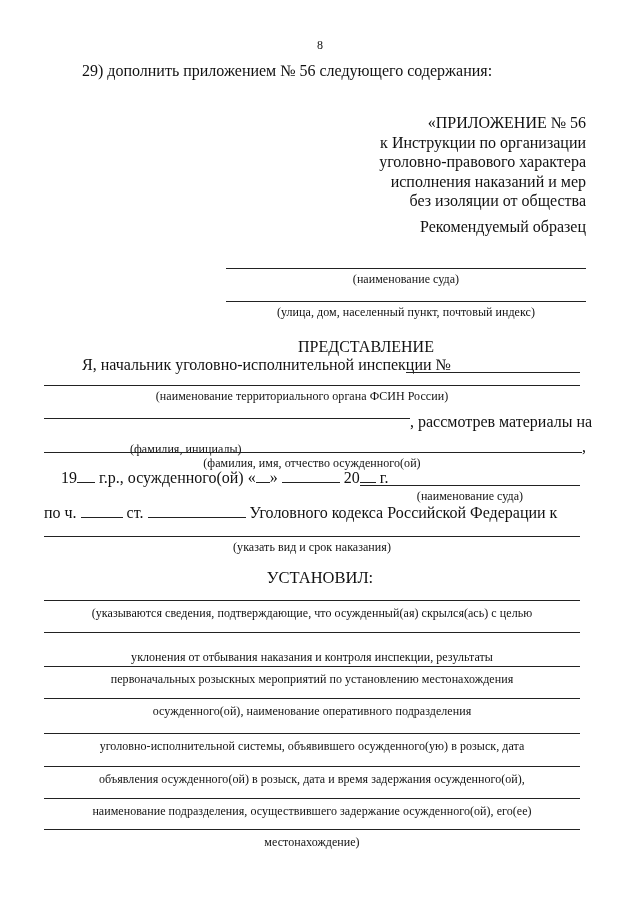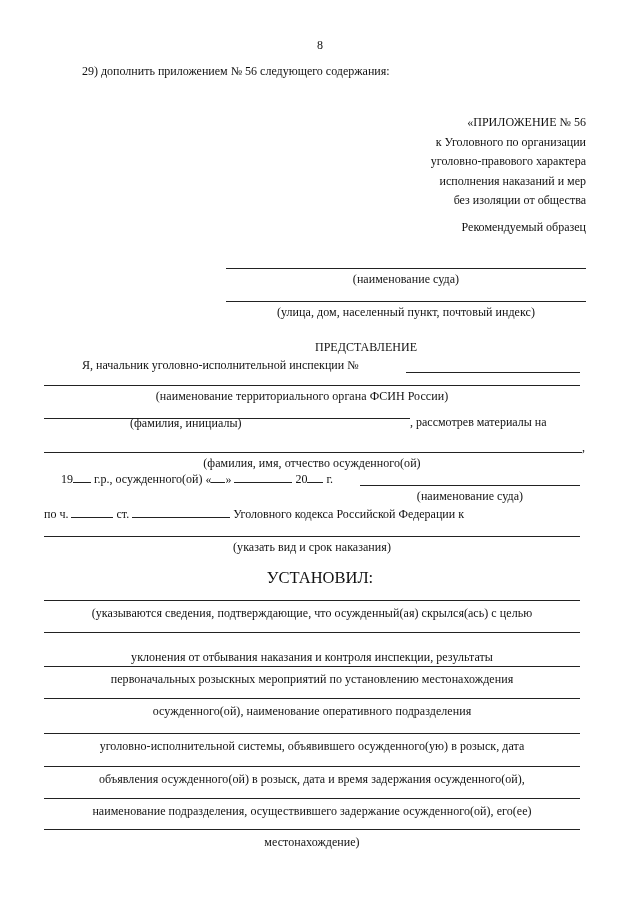--- a/index.html
+++ b/index.html
@@ -1,36 +1,36 @@
 <!DOCTYPE html>
 <html><head>
 <meta charset="utf-8">
 <style>
   html, body { margin: 0; padding: 0; background: #ffffff; }
   body { width: 640px; height: 905px; position: relative; overflow: hidden;
          font-family: "Liberation Serif", "DejaVu Serif", serif; color: #111; }
   .abs { position: absolute; white-space: nowrap; }
   .t15 { font-size: 15.5px; line-height: 18px; }
-  .t16 { font-size: 12px; line-height: 20px; }
+  .t16 { font-size: 16px; line-height: 20px; }
   .cap { font-size: 12px; line-height: 14px; letter-spacing: 0.05px; }
   .line { position: absolute; height: 0; border-top: 1px solid #222; }
   .center { text-align: center; }
   .right { text-align: right; }
   .blank { display: inline-block; border-bottom: 1px solid #222; height: 14px; vertical-align: baseline; }
 </style>
 </head>
 <body>
 
 <div class="abs t15 center" style="left:300px; top:36px; width:40px; font-size:12px;">8</div>
 
 <div class="abs t16" style="left:82px; top:61px;">29) дополнить приложением № 56 следующего содержания:</div>
 
 <div class="abs t16 right" style="right:54px; top:113px; width:300px; line-height:19.5px;">
   <div>«ПРИЛОЖЕНИЕ № 56</div>
-  <div>к Уголовного по организации</div>
+  <div>к Инструкции по организации</div>
   <div>уголовно-правового характера</div>
   <div>исполнения наказаний и мер</div>
   <div>без изоляции от общества</div>
 </div>
 <div class="abs t16 right" style="right:54px; top:217px;">Рекомендуемый образец</div>
 
 <div class="line" style="left:226px; top:268px; width:360px;"></div>
 <div class="abs cap center" style="left:226px; top:272px; width:360px;">(наименование суда)</div>
 <div class="line" style="left:226px; top:301px; width:360px;"></div>
 <div class="abs cap center" style="left:226px; top:305px; width:360px;">(улица, дом, населенный пункт, почтовый индекс)</div>
@@ -38,21 +38,21 @@
 <div class="abs t16 center" style="left:0; width:640px; top:337px;padding-left:46px;">ПРЕДСТАВЛЕНИЕ</div>
 
 <div class="abs t16" style="left:82px; top:355px;">Я, начальник уголовно-исполнительной инспекции №</div>
 <div class="line" style="left:406px; top:372px; width:174px;"></div>
 
 <div class="line" style="left:44px; top:385px; width:536px;"></div>
 <div class="abs cap center" style="left:34px; top:389px; width:536px;">(наименование территориального органа ФСИН России)</div>
 
 <div class="line" style="left:44px; top:418px; width:366px;"></div>
 <div class="abs t16" style="left:410px; top:412px;">, рассмотрев материалы на</div>
-<div class="abs cap" style="left:130px; top:416px;text-align:center;">(фамилия, инициалы)</div>
+<div class="abs cap" style="left:130px; top:442px;text-align:center;">(фамилия, инициалы)</div>
 
 <div class="line" style="left:44px; top:452px; width:538px;"></div>
 <div class="abs t16" style="left:582px; top:437px;">,</div>
 <div class="abs cap center" style="left:44px; top:456px; width:536px;">(фамилия, имя, отчество осужденного(ой)</div>
 
 <div class="abs t16" style="left:44px; top:468px;margin-left:17px;">
   <span>19</span><span class="blank" style="width:18px;"></span>
   <span>г.р., осужденного(ой) «</span><span class="blank" style="width:14px;"></span><span>»</span>
   <span class="blank" style="width:58px;"></span>
   <span>20</span><span class="blank" style="width:16px;"></span>

